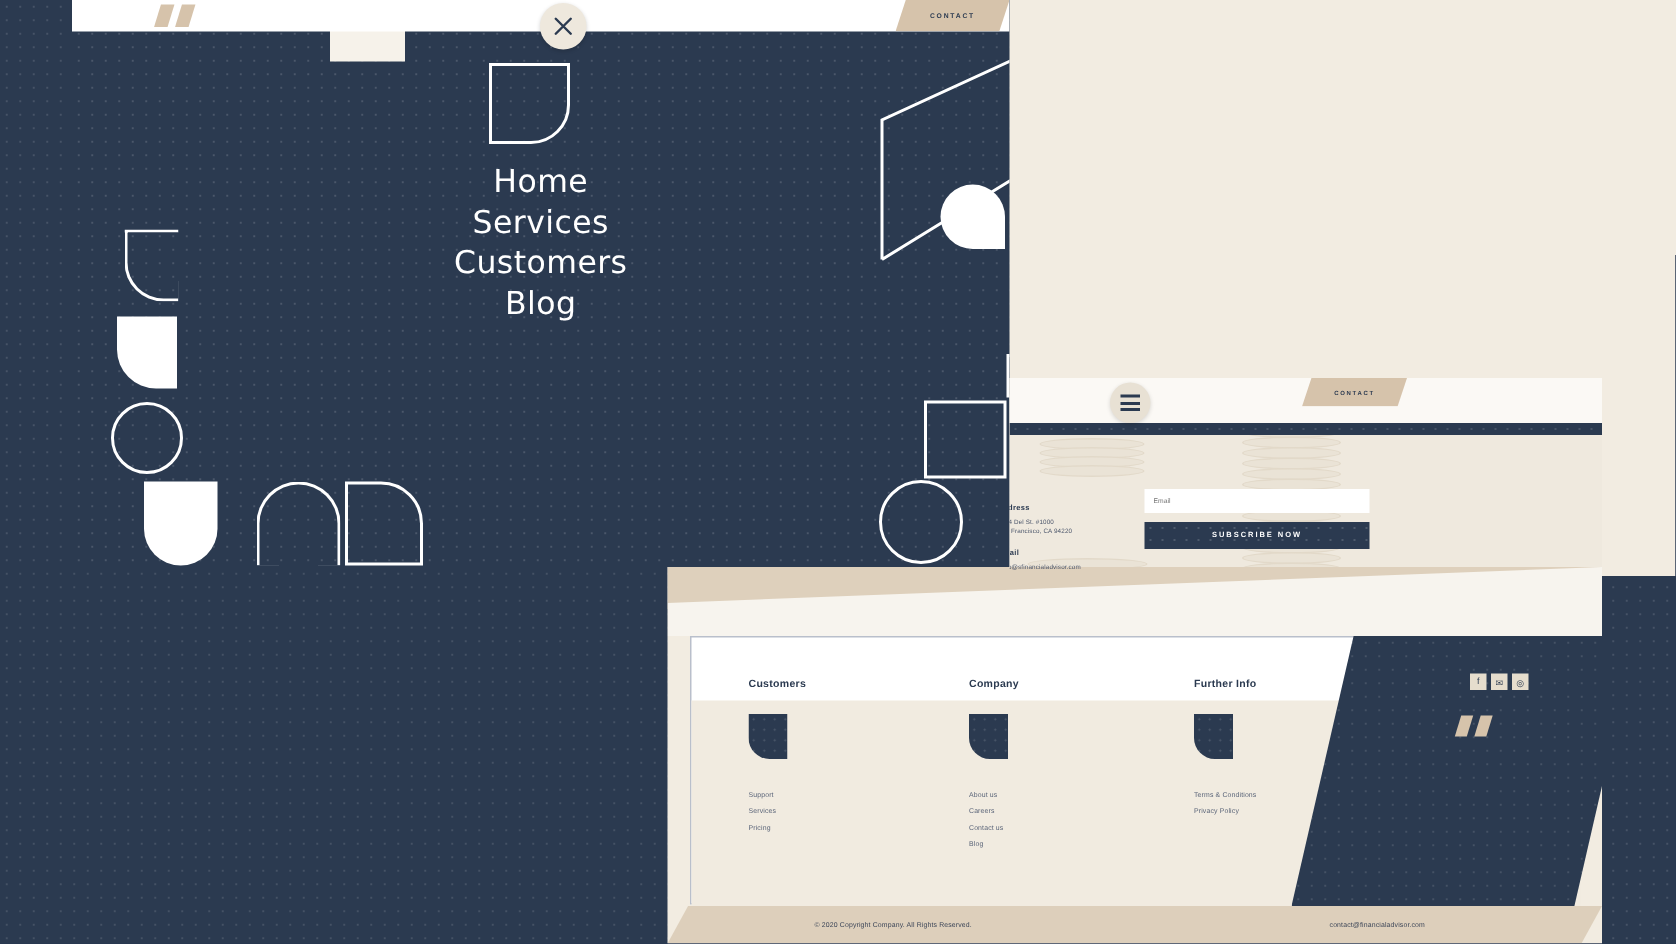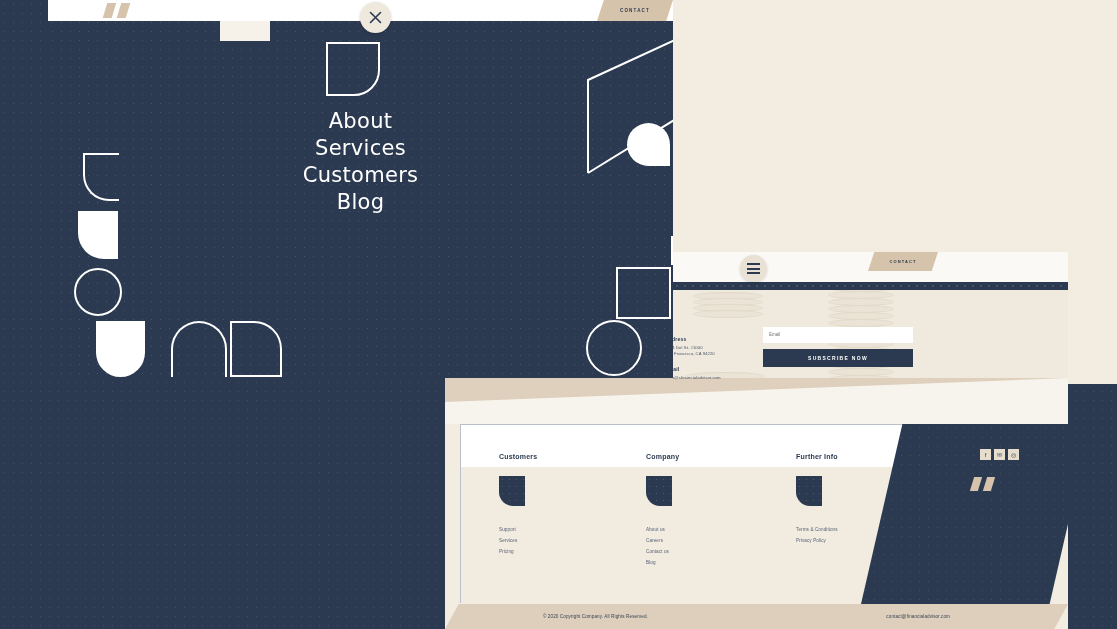--- a/index.html
+++ b/index.html
@@ -223,21 +223,21 @@
     <div class="circ-out" style="left:538px; top:320px; width:56px; height:56px;"></div>
 
     <div class="leaf-out" style="left:35px; top:153px; width:36px; height:48px; border-radius:0 0 0 26px; border-right:none;"></div>
     <div class="wshape" style="left:30px; top:211px; width:40px; height:48px; border-radius:0 0 0 26px;"></div>
     <div class="circ-out" style="left:26px; top:268px; width:48px; height:48px;"></div>
     <div class="wshape" style="left:48px; top:321px; width:49px; height:56px; border-radius:0 0 26px 26px;"></div>
     <div class="leaf-out" style="left:123px; top:321px; width:56px; height:56px; border-radius:28px 28px 0 0; border-bottom:none;"></div>
     <div class="leaf-out" style="left:182px; top:321px; width:52px; height:56px; border-radius:0 28px 0 0;"></div>
 
     <nav class="nav-menu">
-      <a href="#">About</a>
+      <a href="#">Home</a>
       <a href="#">Services</a>
       <a href="#">Customers</a>
       <a href="#">Blog</a>
     </nav>
 
     <div class="close-btn">
       <svg viewBox="0 0 24 24">
         <path d="M4 4 L20 20 M20 4 L4 20" stroke="#2b3a50" stroke-width="2.6" stroke-linecap="round" fill="none"></path>
       </svg>
     </div>

